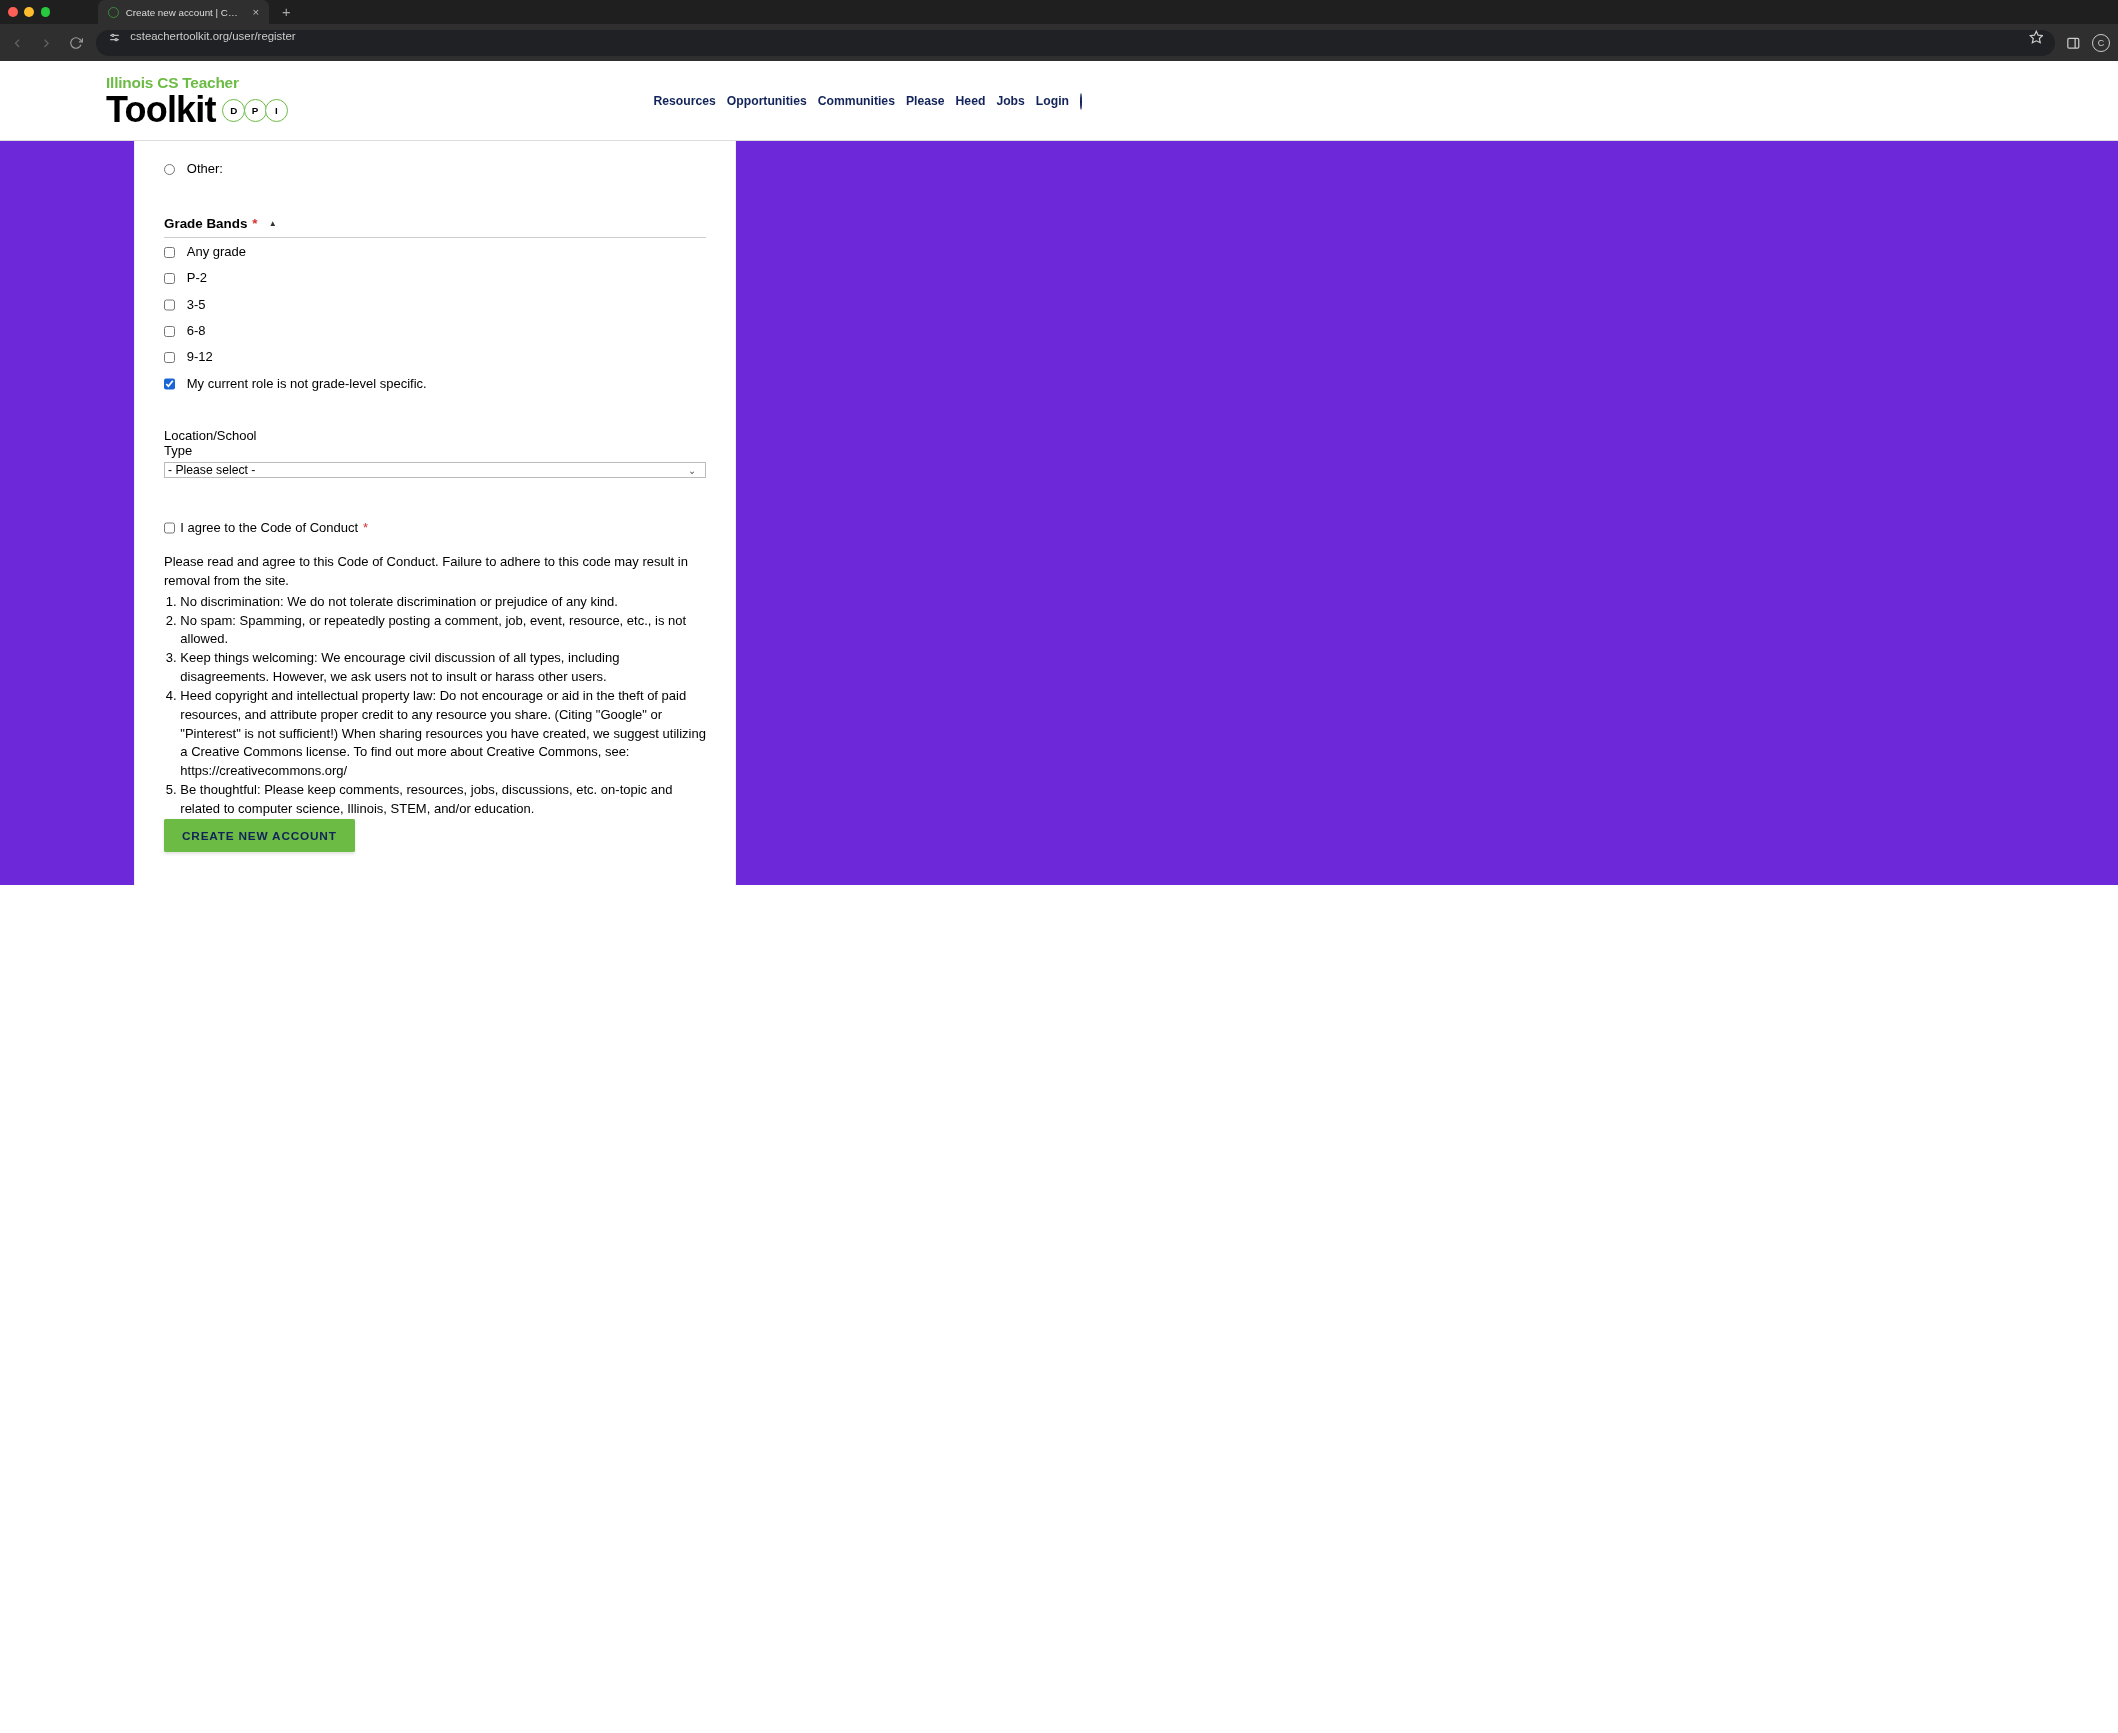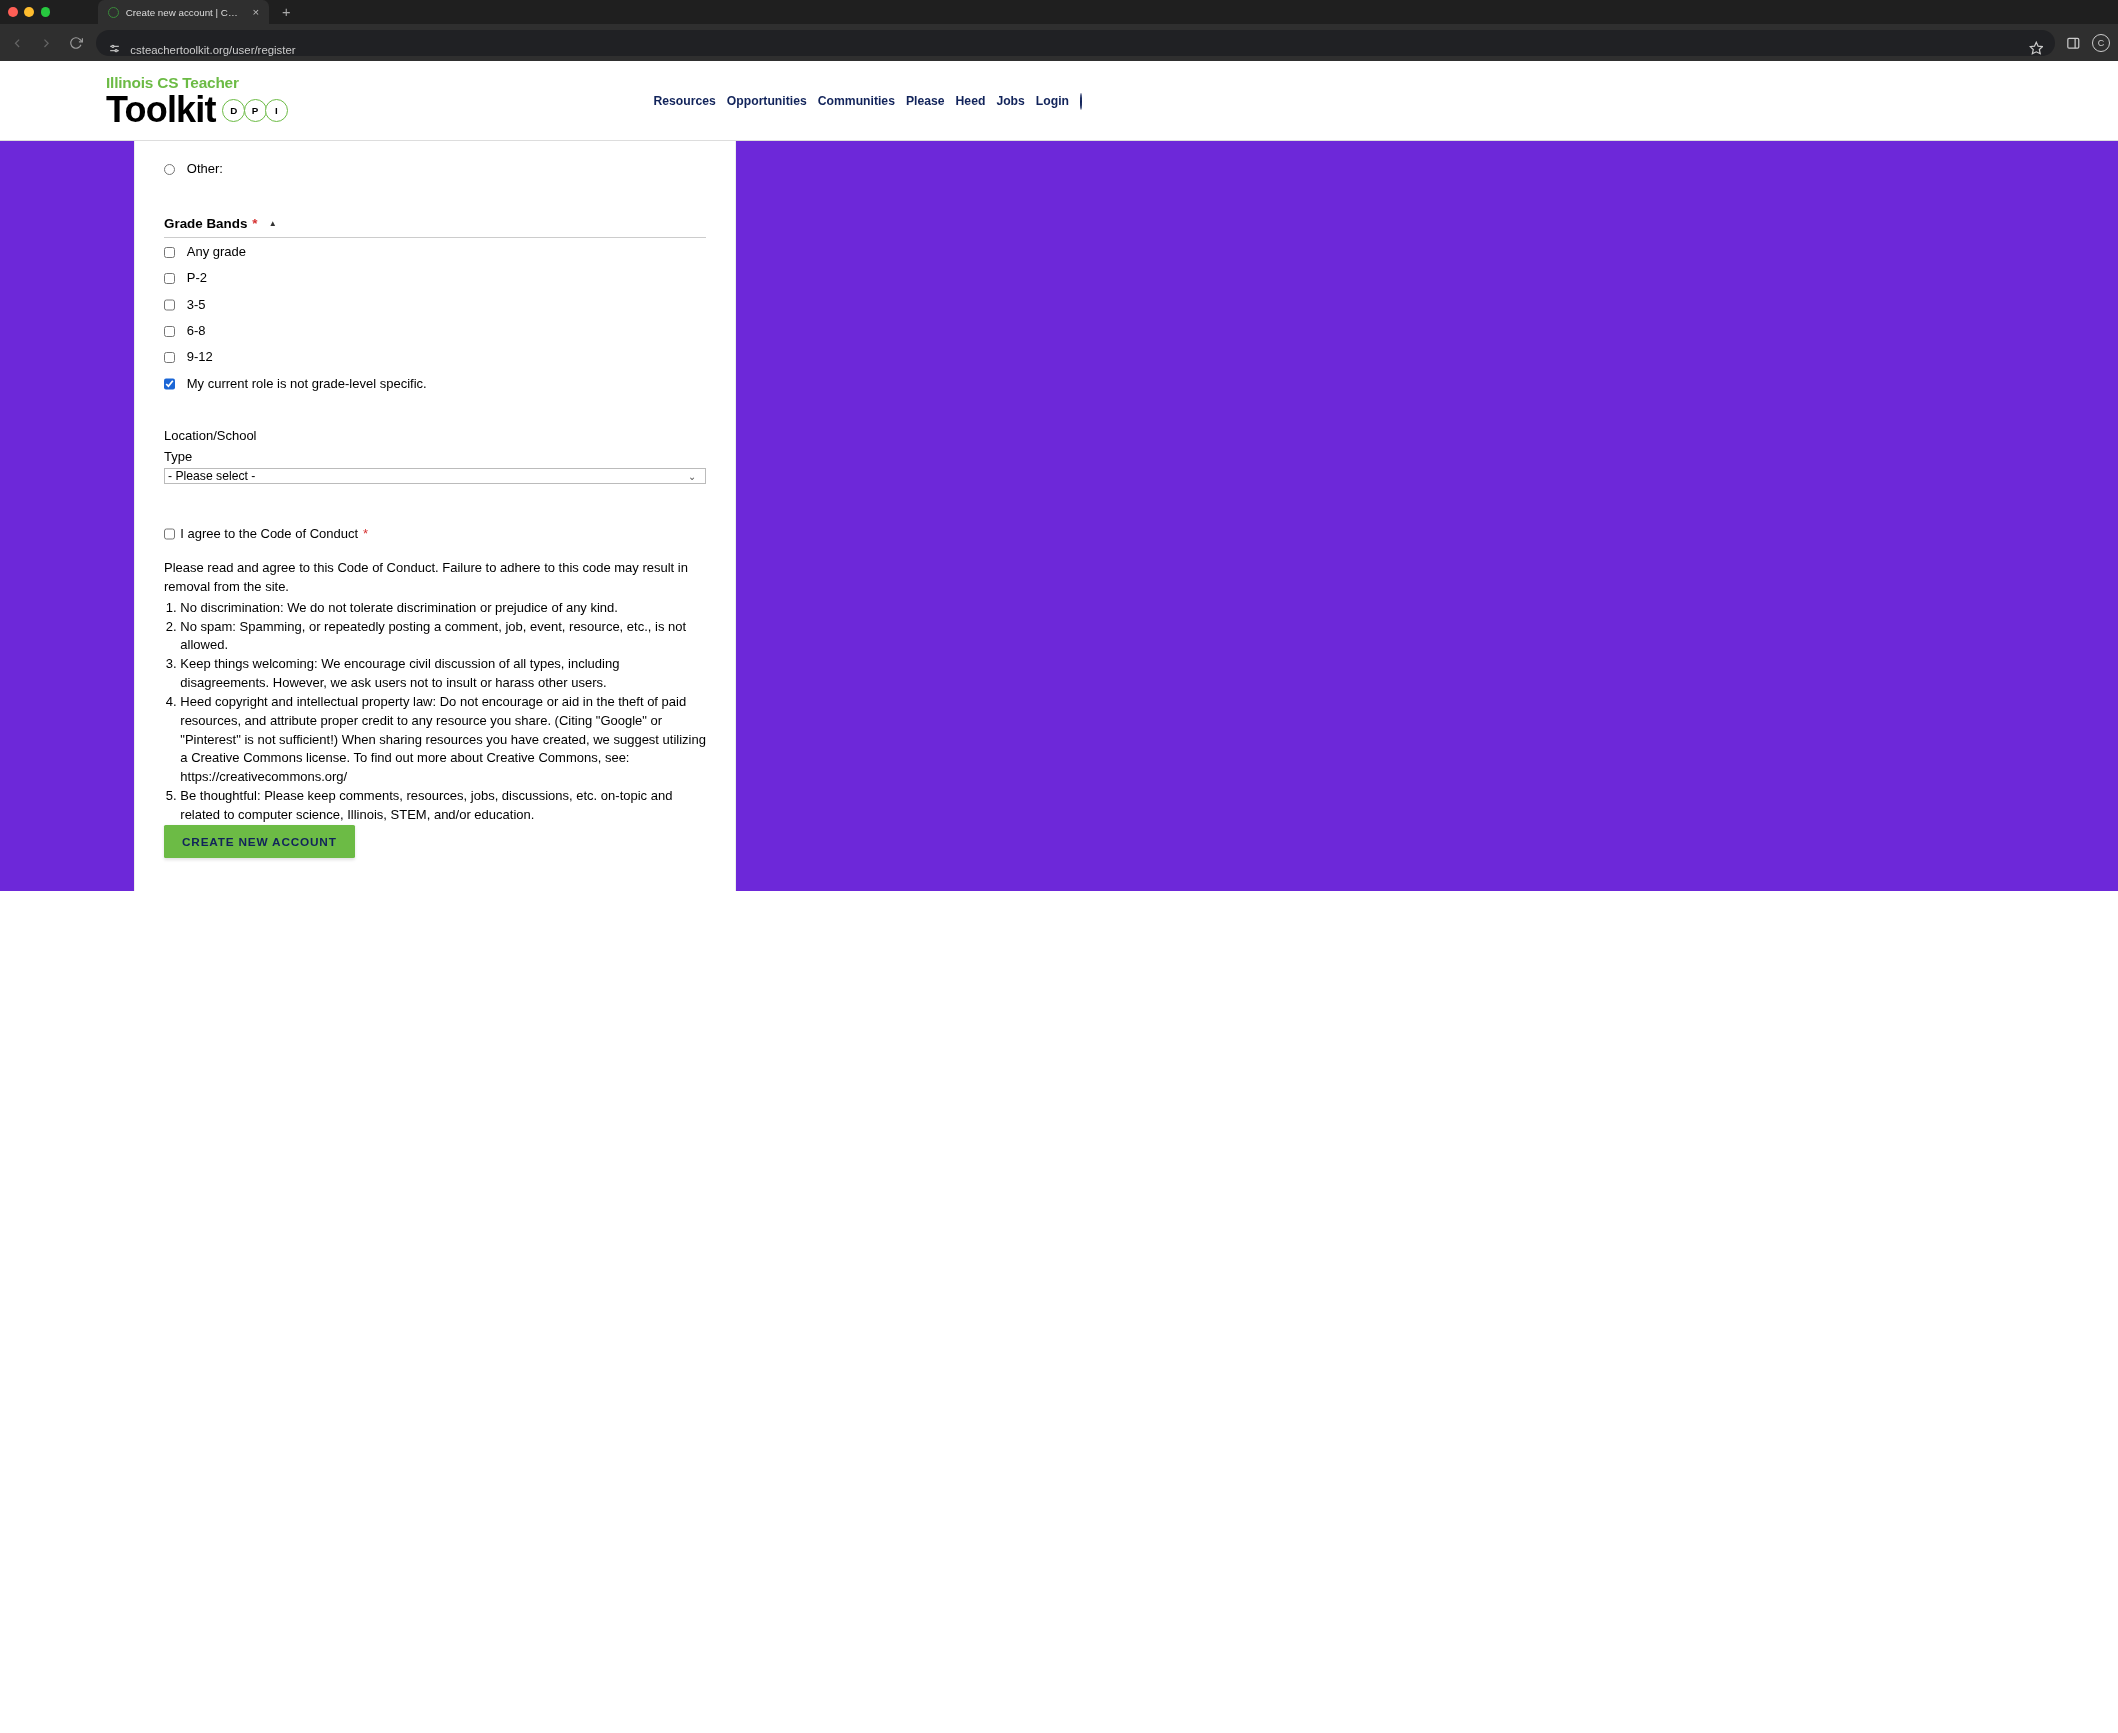--- a/index.html
+++ b/index.html
@@ -38,21 +38,21 @@
 
   .toolbar {
     display: flex; align-items: center; gap: 11.4px;
     height: 37px; padding: 0 8.1px;
     background: #2f2f2f;
   }
   .nav-btn { width: 18px; height: 18px; display: flex; align-items: center; justify-content: center; color: #9a9a9a; cursor: pointer; }
   .nav-btn.disabled { opacity: 0.5; }
   .url-bar {
     flex: 1; background: #202124; border-radius: 16.3px;
-    height: 26px; display: flex; align-items: flex-end; padding: 0 11.4px;
+    height: 26px; display: flex; align-items: flex-start; padding: 0 11.4px;
     color: #ccc; font-size: 11.4px; gap: 8.1px;
   }
   .site-icon { width: 14.6px; height: 14.6px; display: flex; align-items: center; justify-content: center; }
   .url-text { flex: 1; }
   .star-btn, .right-btn { color: #ccc; cursor: pointer; display: flex; align-items: center; }
   .avatar-circle { width: 18px; height: 18px; border: 1.2px solid #ccc; border-radius: 50%; display:flex; align-items:center; justify-content:center; font-size:9px; }
 
   
   .site-header {
     display: flex; align-items: center; justify-content: space-between;
@@ -97,21 +97,21 @@
   .check-row input[type="checkbox"] { accent-color: #1b66d6; }
 
   .section-title {
     font-weight: 700; font-size: 13.4px; margin-top: 34px;
     padding-bottom: 6.5px; border-bottom: 0.8px solid #ccc;
     display: flex; align-items: center; gap: 4.9px;
   }
   .req { color: #d53030; }
   .collapse-arrow { font-size: 8.1px; margin-left: 6.5px; color: #333; cursor: pointer; }
 
-  .field-label { font-size: 13px; margin-top: 31px; margin-bottom: 6px; }
+  .field-label { font-size: 13px; margin-top: 31px; margin-bottom: 0; }
   .sublabel { font-size: 13px; margin-bottom: 4.9px; }
   .select-wrap { position: relative; }
   select.dropdown {
     width: 100%; max-width: 550px; height: 16px; padding: 0 3px;
     border: 0.8px solid #bbb; background: #fff; font-size: 12.2px;
     appearance: none; -webkit-appearance: none; cursor: pointer;
   }
   .select-chevron {
     position: absolute; right: 9.8px; top: 50%; transform: translateY(-50%);
     pointer-events: none; color: #555; font-size: 9.8px;

